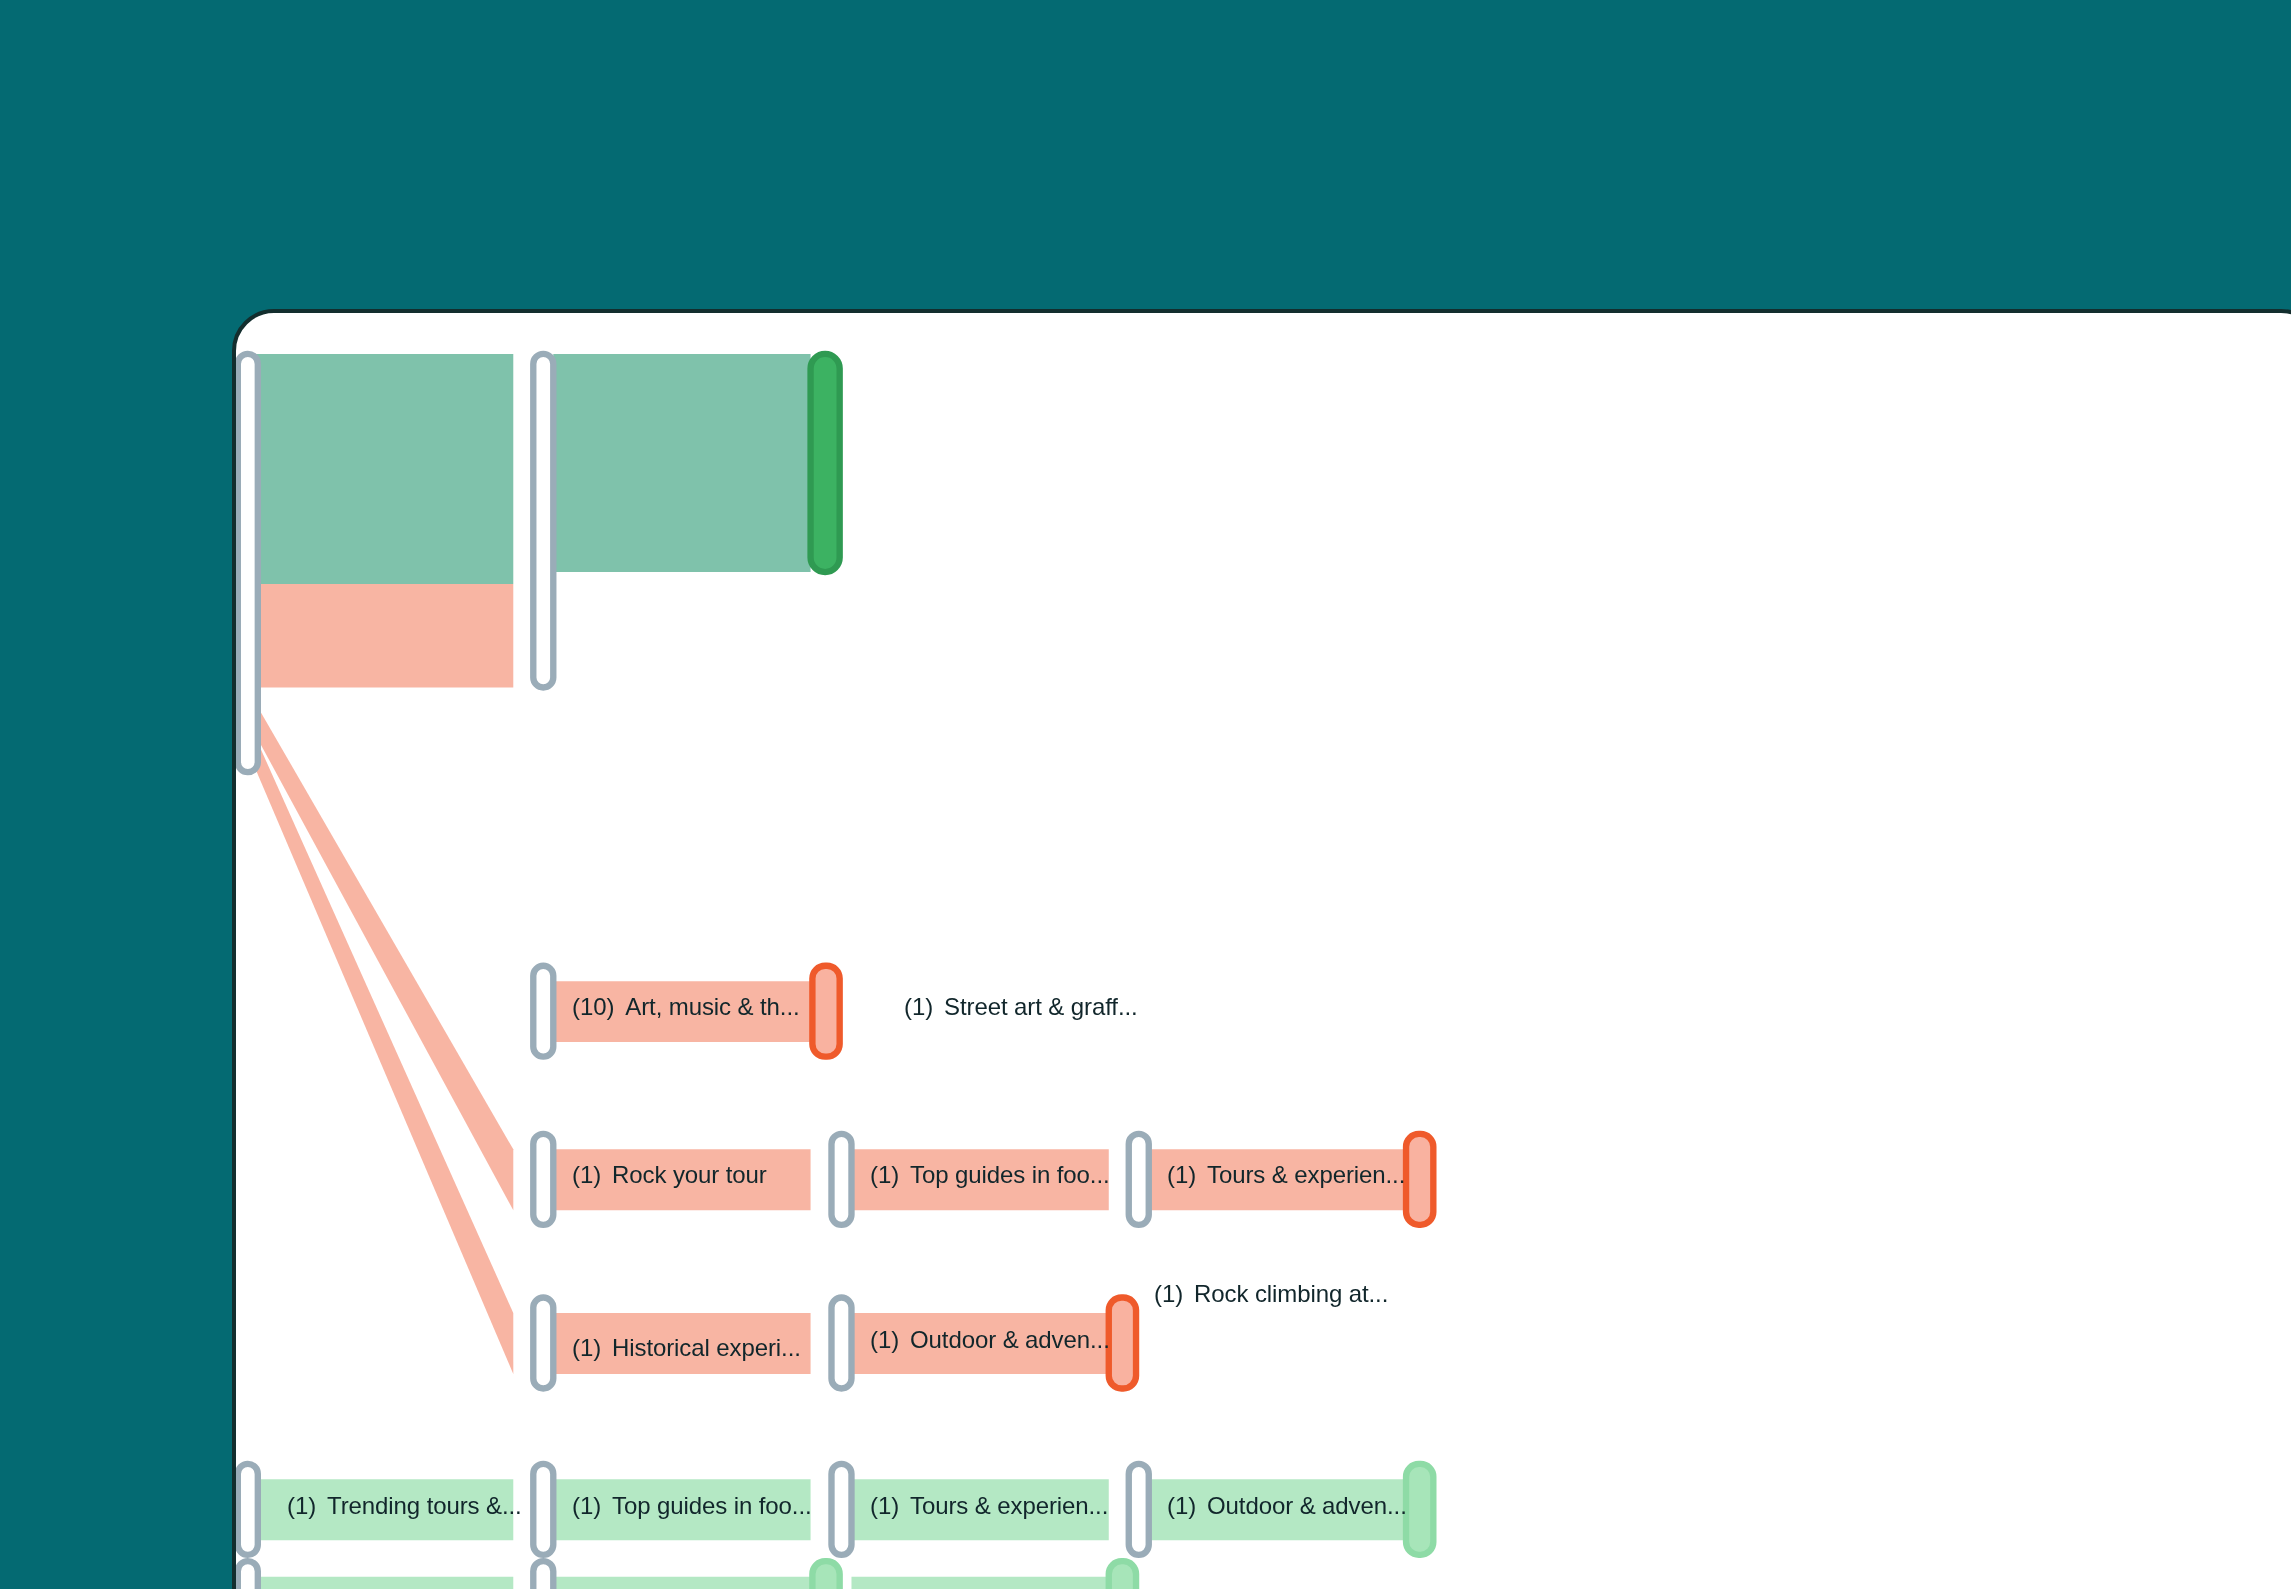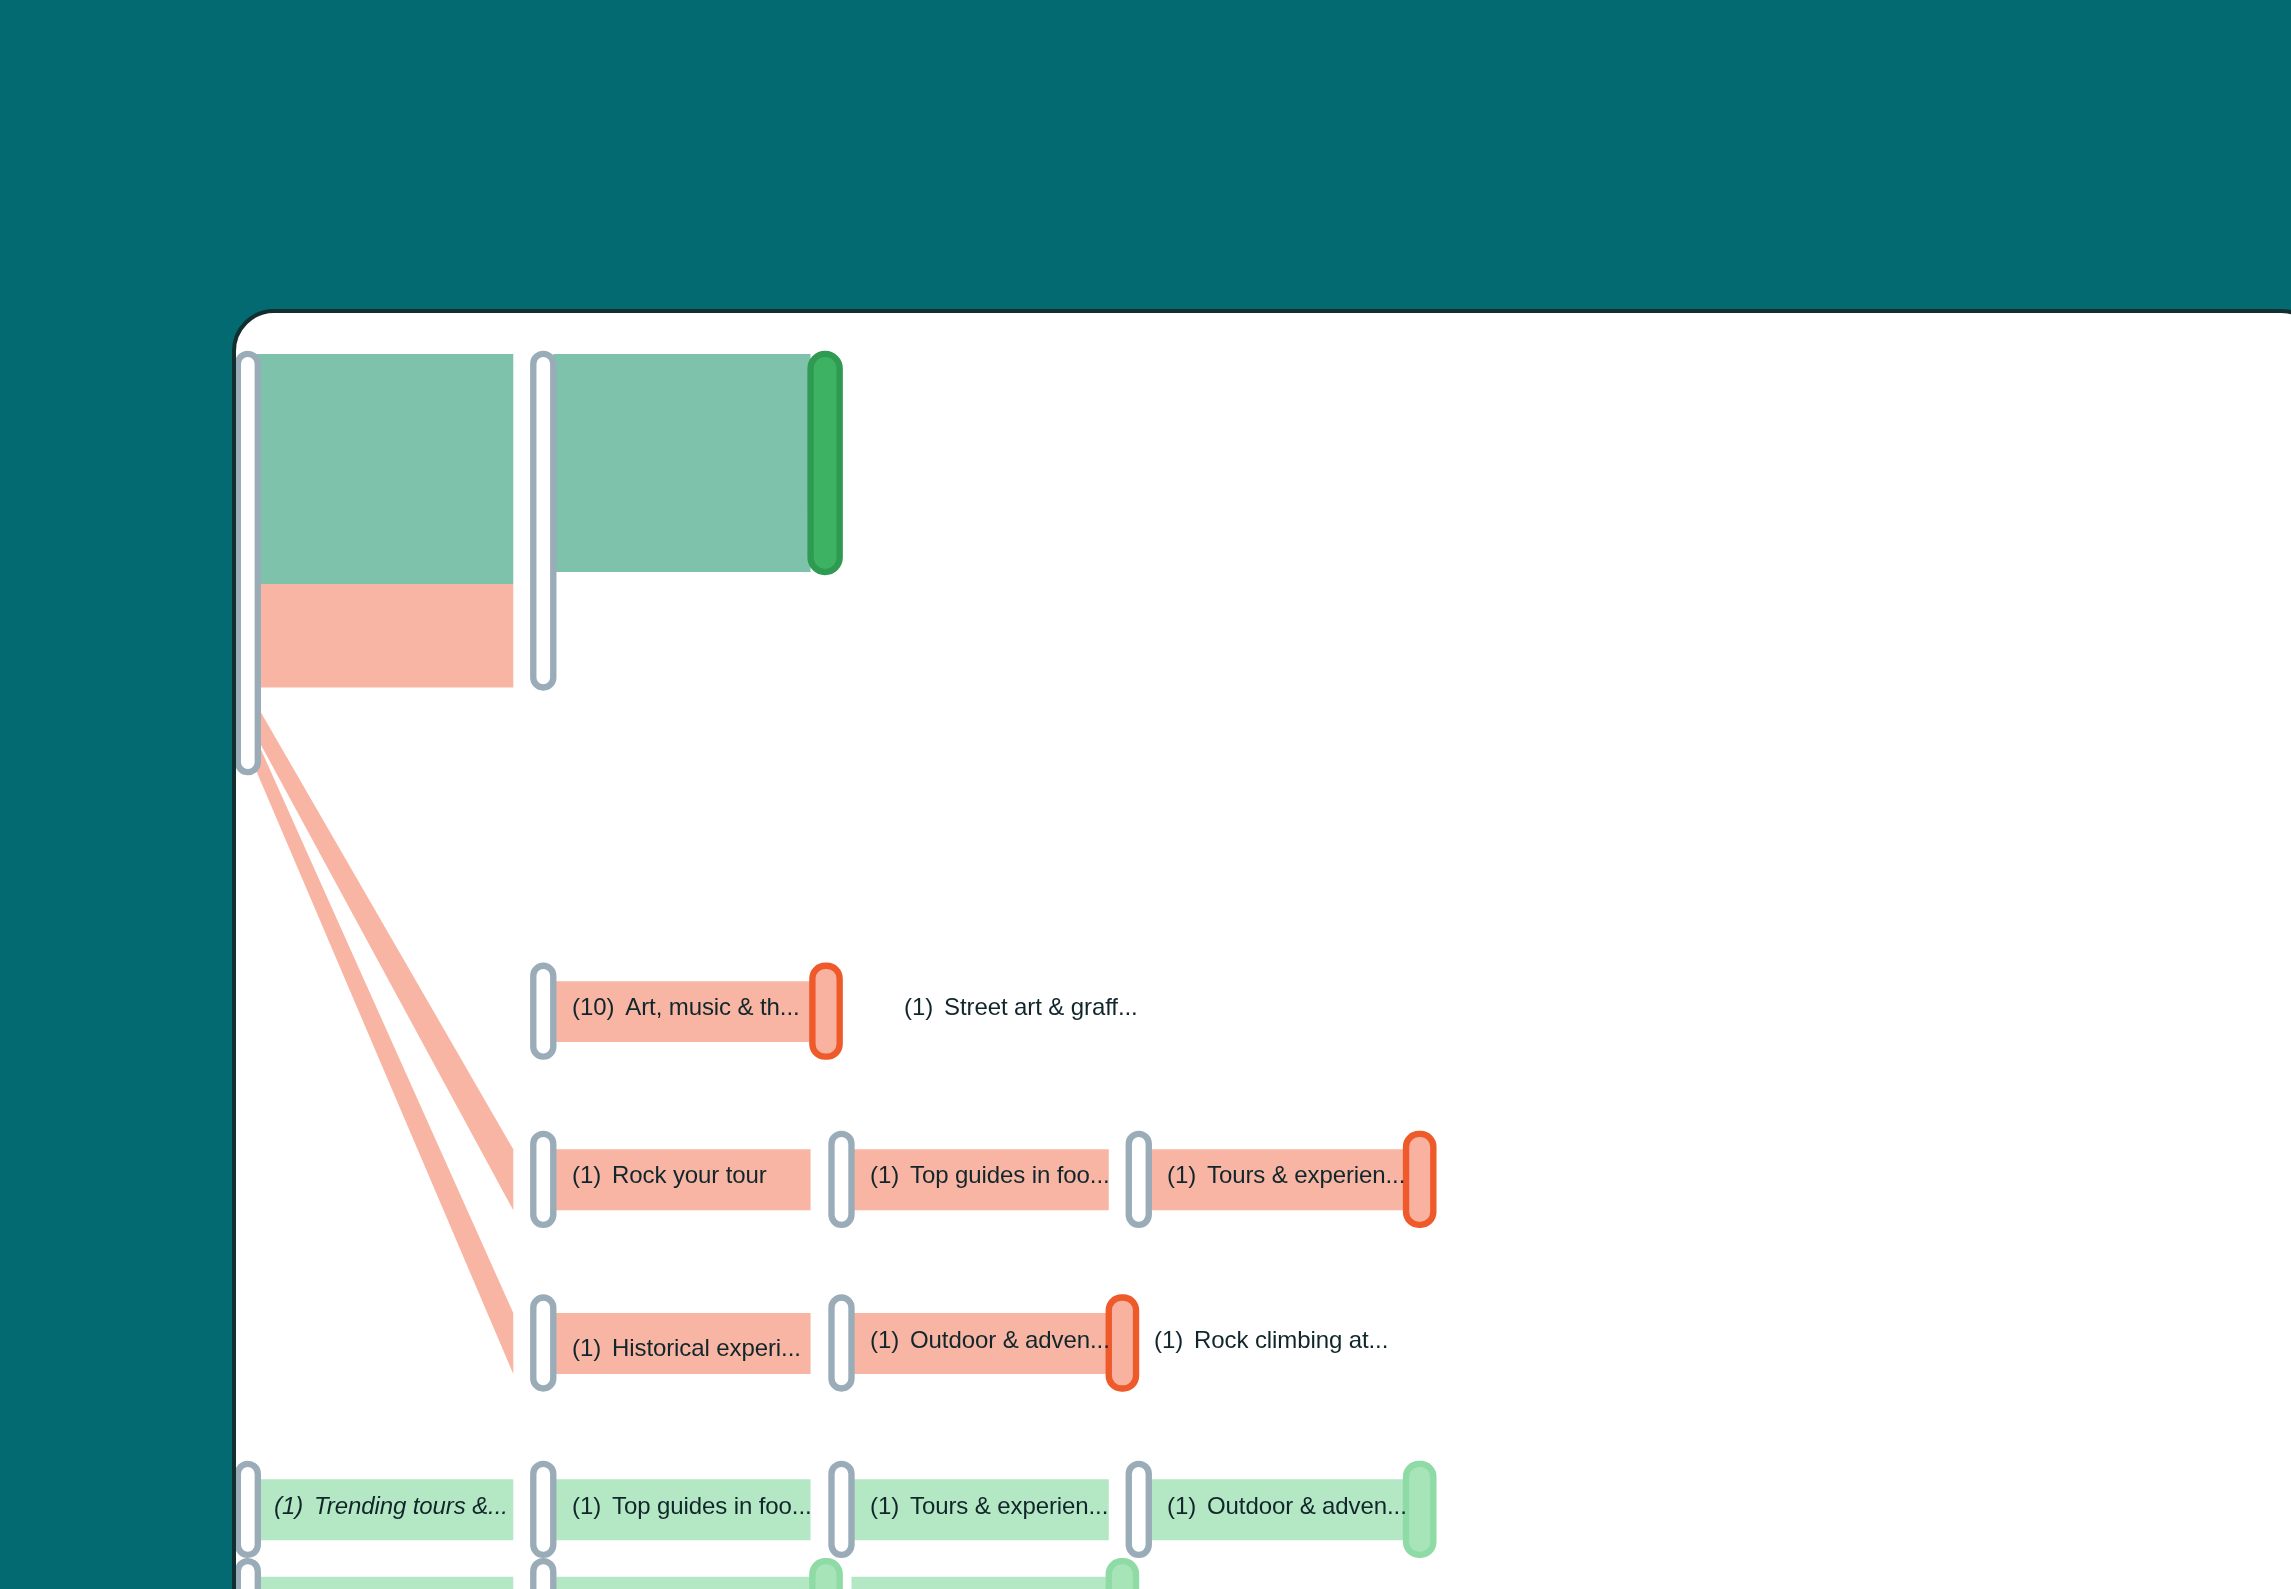--- a/index.html
+++ b/index.html
@@ -144,25 +144,25 @@
         <div class="nodelabel" style="left:931px;top:850px;">
           <span class="cnt">(1)</span><span>Tours &amp; experien...</span>
         </div>
 
         <div class="nodelabel" style="left:336px;top:1015px;margin-top:8px;">
           <span class="cnt">(1)</span><span>Historical experi...</span>
         </div>
         <div class="nodelabel" style="left:634px;top:1015px;">
           <span class="cnt">(1)</span><span>Outdoor &amp; adven...</span>
         </div>
-        <div class="nodelabel" style="left:918px;top:1015px;text-align:center;">
+        <div class="nodelabel" style="left:918px;top:969px;text-align:center;">
           <span class="cnt">(1)</span><span>Rock climbing at...</span>
         </div>
 
-        <div class="nodelabel" style="left:38px;top:1181px;font-style:italic;">
+        <div class="nodelabel" style="left:51px;top:1181px;">
           <span class="cnt">(1)</span><span>Trending tours &amp;...</span>
         </div>
         <div class="nodelabel" style="left:336px;top:1181px;">
           <span class="cnt">(1)</span><span>Top guides in foo...</span>
         </div>
         <div class="nodelabel" style="left:634px;top:1181px;">
           <span class="cnt">(1)</span><span>Tours &amp; experien...</span>
         </div>
         <div class="nodelabel" style="left:931px;top:1181px;">
           <span class="cnt">(1)</span><span>Outdoor &amp; adven...</span>

